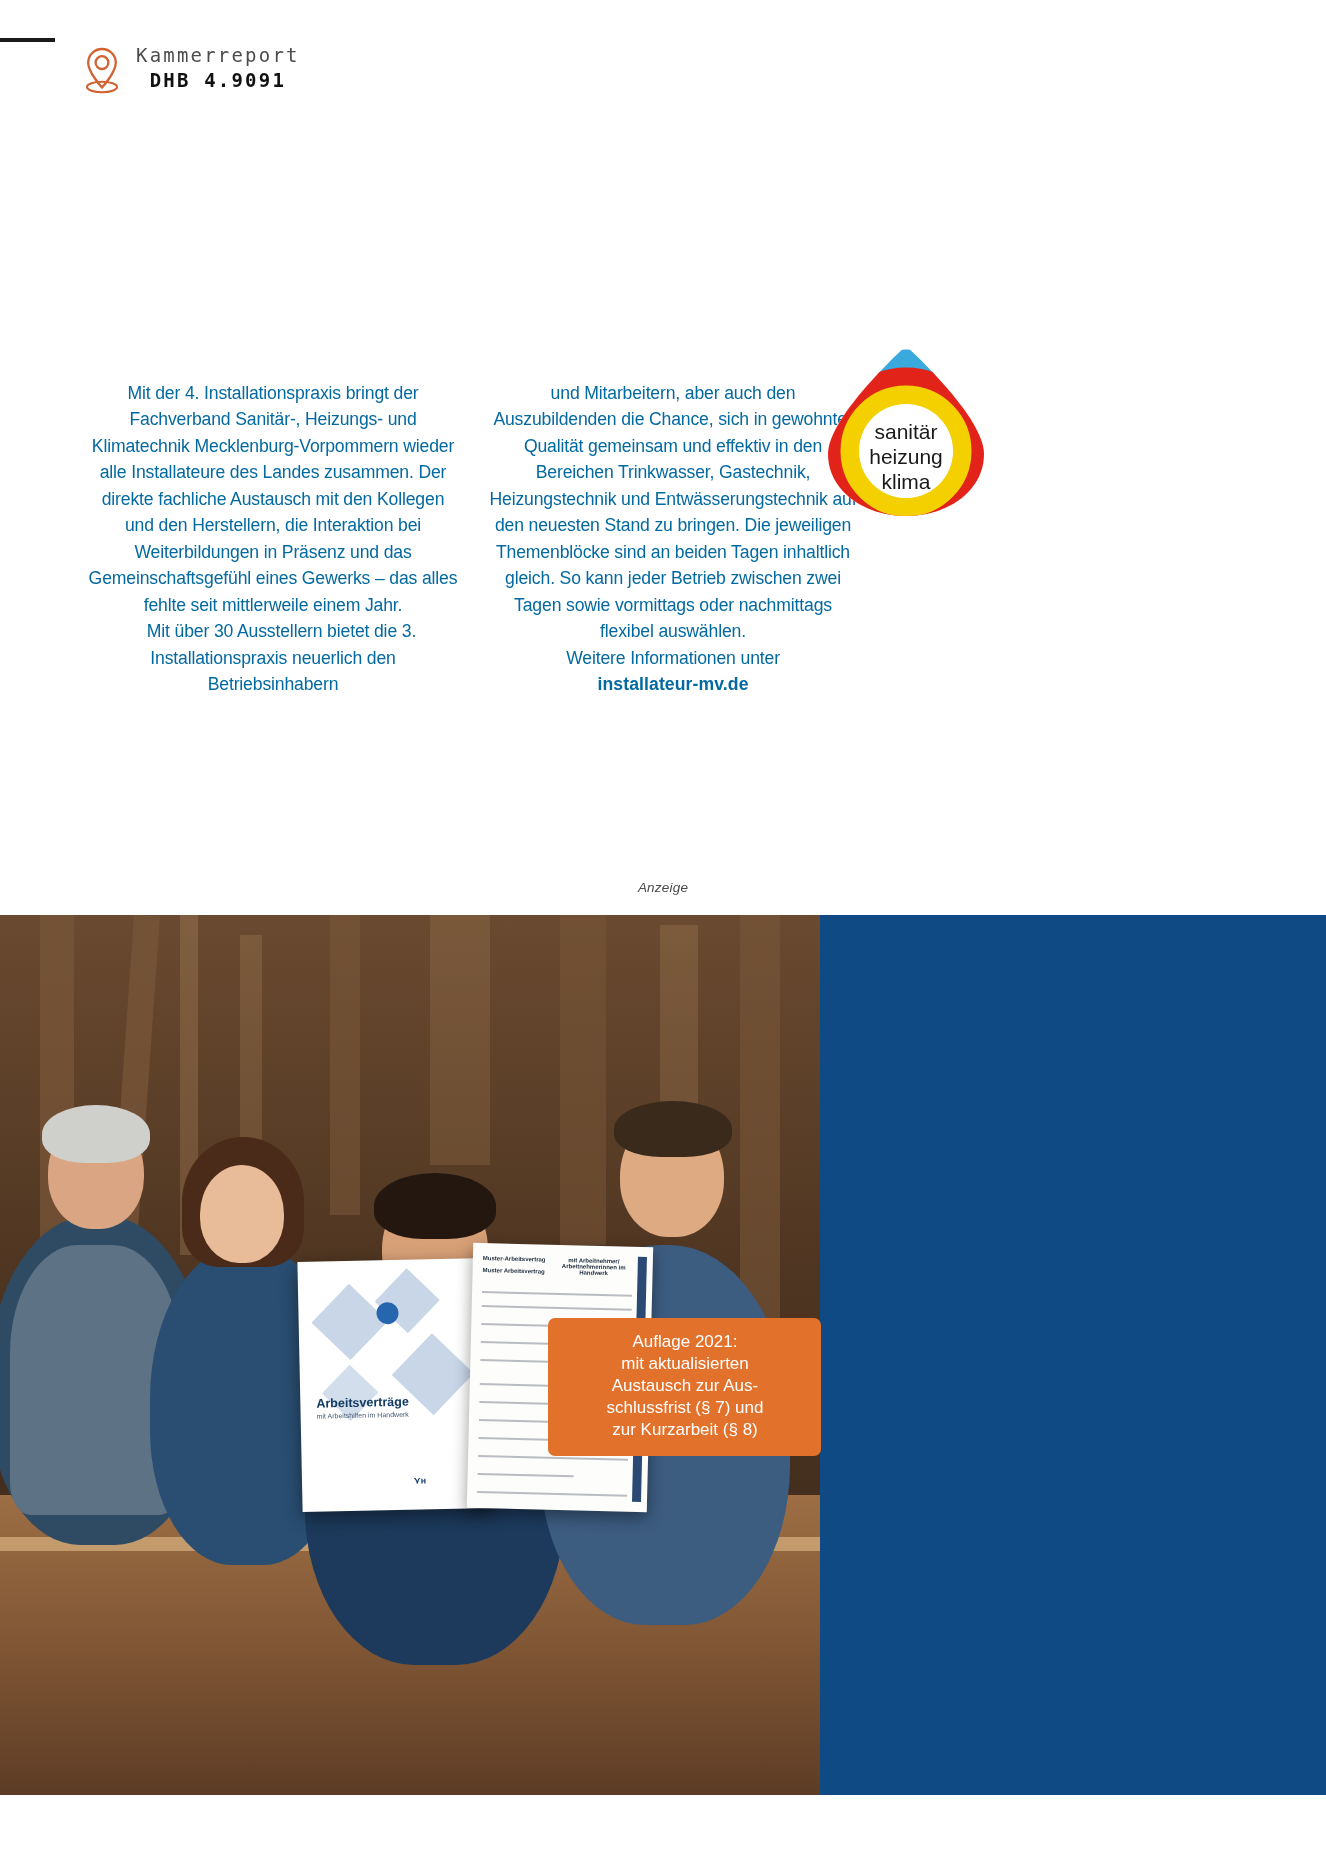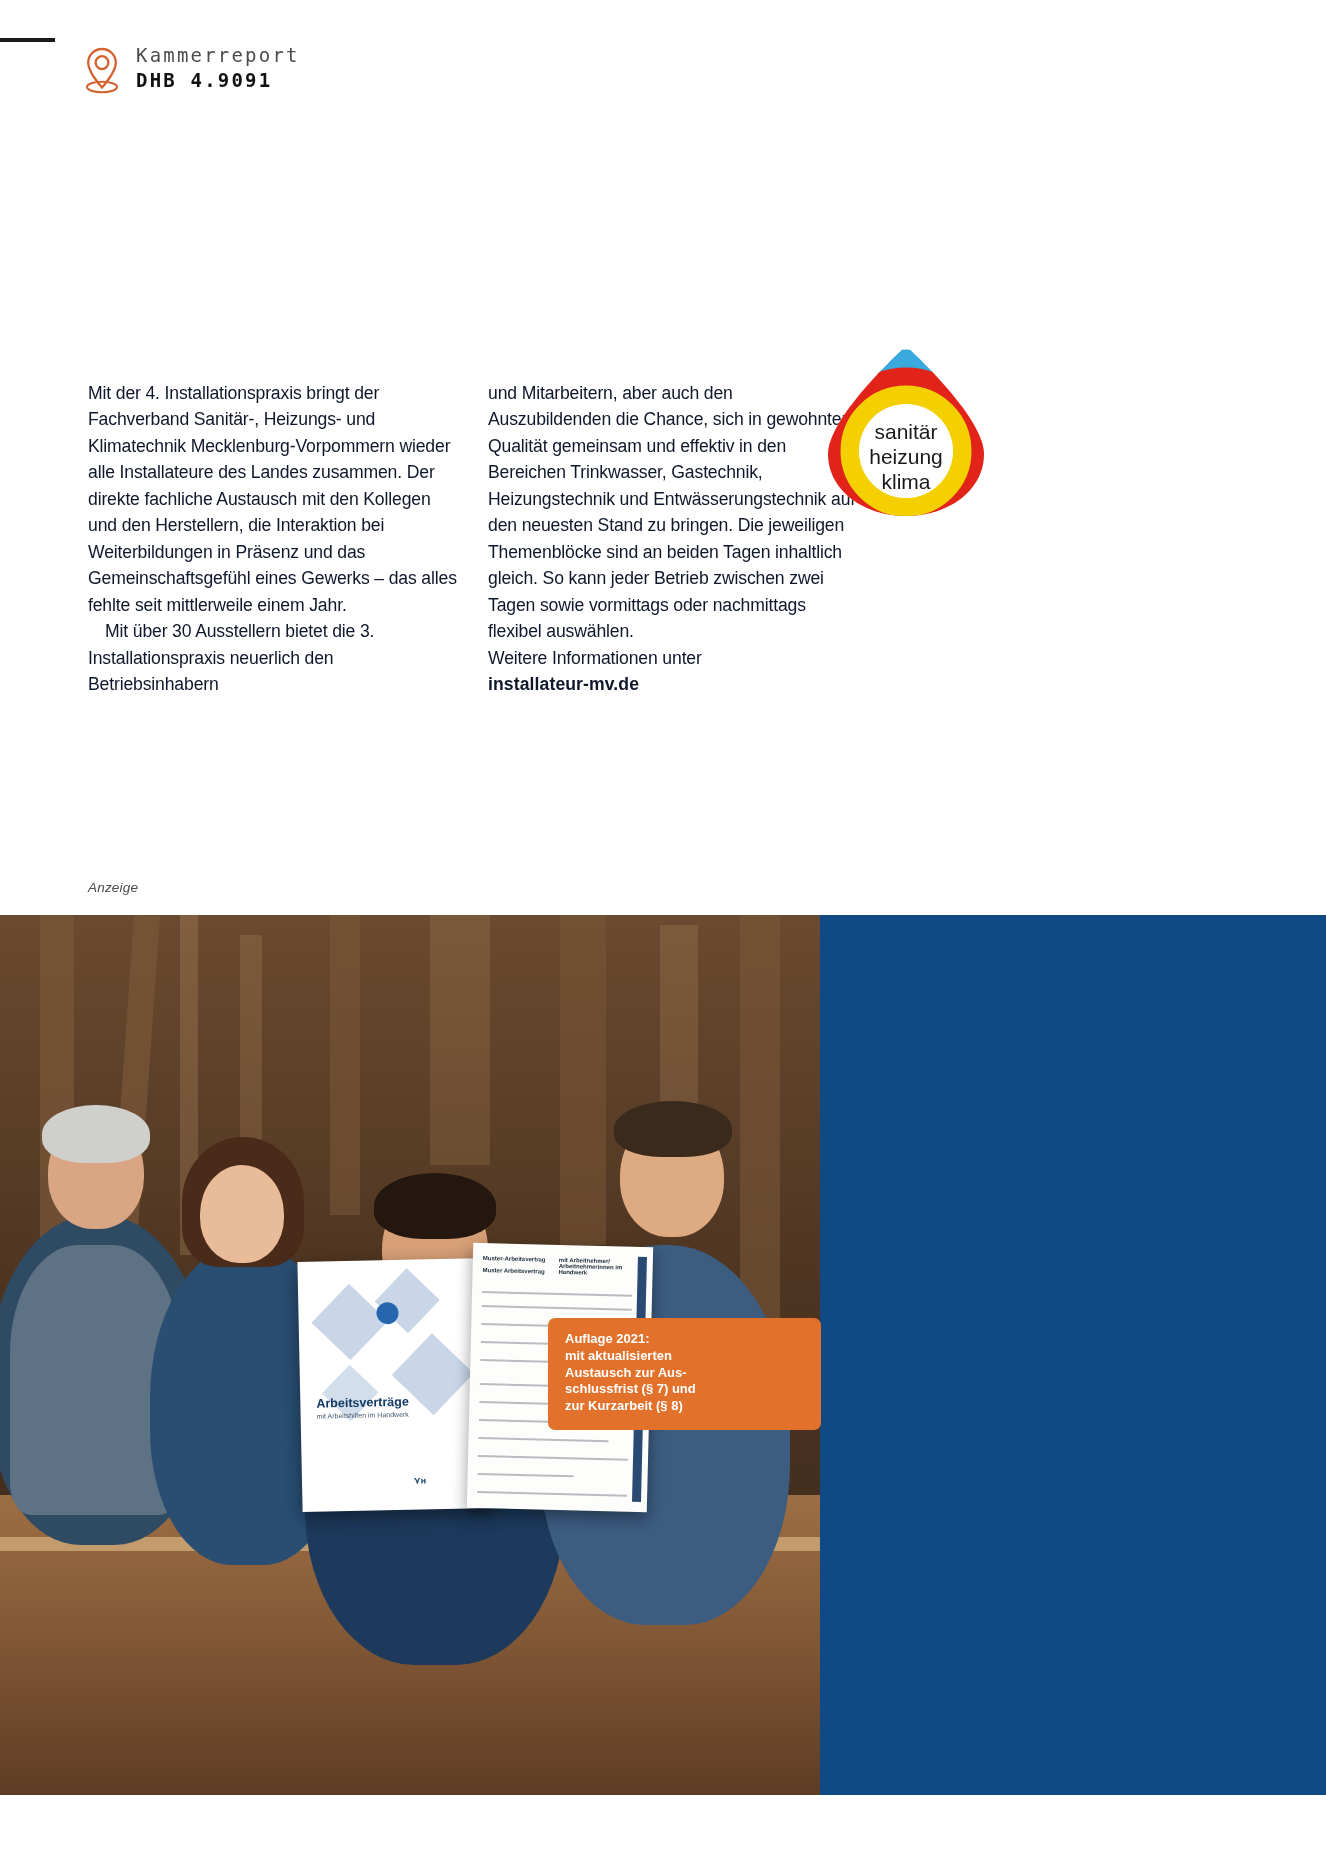--- a/index.html
+++ b/index.html
@@ -3,21 +3,21 @@
 <meta charset="utf-8">
 <style>
   html,body{margin:0;padding:0;}
   body{
     width:1326px;height:1875px;
     background:#ffffff;
     font-family:"Liberation Sans", sans-serif;
     position:relative;overflow:hidden;
     -webkit-font-smoothing:antialiased;
   }
-  .page{position:absolute;inset:0;}
+  .page{position:absolute;inset:0;text-align:center;}
 
   
   .runhead{position:absolute;left:0;top:28px;width:100%;height:70px;}
   .runhead .rule{
     position:absolute;left:0;top:10px;width:55px;height:4px;background:#1a1a1a;
   }
   .pin{position:absolute;left:84px;top:18px;width:36px;height:48px;}
   .runhead .labels{position:absolute;left:136px;top:16px;}
   .kr-title{
     font-family:"DejaVu Sans Mono", monospace;
@@ -38,21 +38,21 @@
   .headline{
     font-family:"DejaVu Sans Mono", monospace;
     font-weight:bold;font-size:21.5px;letter-spacing:1.55px;
     color:#1b1b1b;line-height:1.52;margin:0;
   }
 
   .cols{position:absolute;left:88px;top:380px;width:800px;}
   .col{
     width:370px;float:left;
     font-family:"Liberation Sans", sans-serif;
-    font-size:17.6px;line-height:1.505;color:#0f172a;
+    font-size:17.6px;line-height:1.505;color:#0369a1;
     letter-spacing:-0.15px;
   }
   .col.second{margin-left:30px;}
   .col p{margin:0;}
   .col p.indent{text-indent:17px;}
   .urlbold{font-weight:bold;letter-spacing:0.1px;}
 
   
   .shklogo{
     position:absolute;left:806px;top:338px;width:200px;height:188px;
@@ -134,21 +134,21 @@
   .formsheet .fs-line{position:absolute;height:2px;background:#b9bcc0;}
   .formsheet .fs-head{position:absolute;font-size:6px;font-weight:bold;color:#1d2b3a;
     font-family:"Liberation Sans", sans-serif;}
   .formsheet .fs-band{position:absolute;right:6px;top:10px;width:9px;height:245px;
     background:#2a4a74;}
 
   .ad-callout{
     position:absolute;left:548px;top:403px;width:240px;
     background:#e2712b;color:#ffffff;border-radius:7px;
     padding:13px 16px 15px 17px;
-    font-weight:bold;font-size:13px;line-height:1.29;
+    font-weight:normal;font-size:17px;line-height:1.29;
     font-family:"Liberation Sans", sans-serif;
   }
   .ad-callout div{white-space:pre;}
   .clear{clear:both;}
 </style>
 </head>
 <body>
 
 <div class="page">
 

